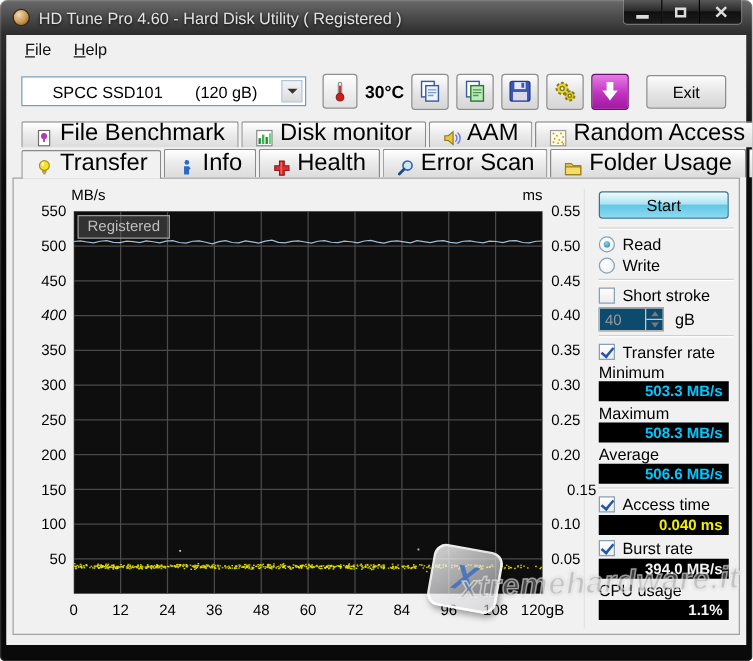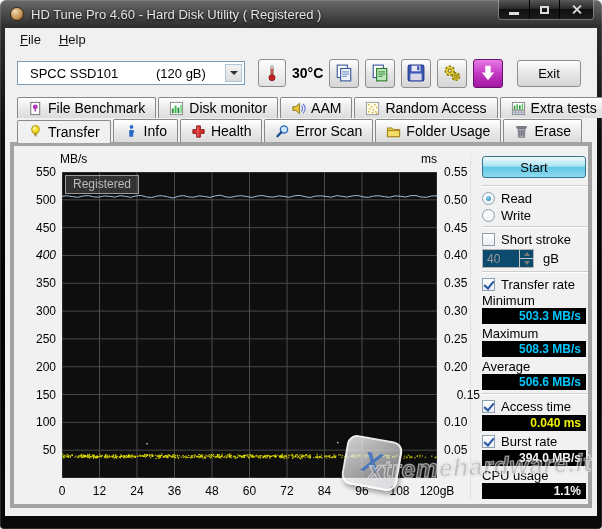--- a/index.html
+++ b/index.html
@@ -28,49 +28,49 @@
   
   .client { position:absolute; left:5px; top:28px; right:5px; bottom:13px; background:#f0f0f0; }
 
   .menubar { height:22px; display:flex; align-items:center; padding-left:6px; font-size:13px; color:#111; }
   .menu-item { padding:2px 9px; }
   .menu-item::first-letter { text-decoration:underline; }
 
   
   .toolbar { height:46px; display:flex; align-items:center; padding:0 12px; }
   .combo { position:relative; width:228px; height:24px; background:#fff; border:1px solid #7a9cb8; font-size:13px; }
-  .combo .c-name { position:absolute; left:12px; top:4px; }
+  .combo .c-name { position:absolute; left:24px; top:4px; }
   .combo .c-size { position:absolute; left:138px; top:4px; }
   .combo .c-arrow { position:absolute; right:2px; top:2px; bottom:2px; width:17px;
     background:linear-gradient(180deg,#f4f4f4,#dcdcdc); border:1px solid #b0c4d8; display:grid; place-items:center; }
   .combo .c-arrow i { width:0; height:0; border-left:4px solid transparent; border-right:4px solid transparent; border-top:4px solid #333; }
   .temp-btn { margin-left:13px; width:28px; height:28px; border:1px solid #8e8e8e; border-radius:3px;
     background:linear-gradient(180deg,#fdfdfd,#e2e2e2); display:grid; place-items:center; }
   .temp-val { margin-left:6px; font-size:14px; font-weight:bold; }
   .tb-group { margin-left:auto; display:flex; gap:6px; }
   .tb-btn { width:30px; height:29px; border:1px solid #8e8e8e; border-radius:3px;
     background:linear-gradient(180deg,#fdfdfd,#e4e4e4 55%,#d6d6d6); display:grid; place-items:center; }
   .tb-btn.accent { background:linear-gradient(180deg,#e87ae8,#c032c0 55%,#a018a0); border-color:#6a106a; }
   .tb-btn svg { width:18px; height:18px; }
   .exit-btn { margin-left:14px; margin-right:4px; width:64px; height:27px; border:1px solid #8e8e8e; border-radius:3px;
     background:linear-gradient(180deg,#fdfdfd,#e4e4e4 55%,#d6d6d6); font-size:13px; font-family:inherit; }
 
   
   .tabs { display:flex; gap:2px; padding-left:12px; align-items:flex-end; }
   .tabs.row1 { height:22px; }
   .tabs.row2 { height:24px; }
-  .tab { display:inline-flex; align-items:center; gap:5px; height:21px; padding:0 10px; font-size:14px;
+  .tab { display:inline-flex; align-items:flex-end; gap:5px; height:21px; padding:0 10px; font-size:19px;
     border:1px solid #898989; border-bottom:none; border-radius:2px 2px 0 0;
     background:linear-gradient(180deg,#fff,#ececec 45%,#dcdcdc); white-space:nowrap; }
   .tabs.row2 .tab { height:23px; }
   .tab.active { background:#f1f1f1; position:relative; z-index:3; margin-bottom:-1px; height:24px; padding-bottom:1px; }
   .tab svg { width:15px; height:15px; }
 
   
-  .panel { position:relative; margin:0 5px; height:366px; background:#f1f1f1; border:4px solid #a3a3a3; z-index:1; overflow:hidden; }
+  .panel { position:relative; margin:0 5px; height:366px; background:#f1f1f1; border:1px solid #a3a3a3; z-index:1; overflow:hidden; }
 
   .axis-lab { position:absolute; font-size:12px; color:#000; }
   #lab-mbs { left:46px; top:6px; }
   #lab-ms { left:389px; top:6px; width:34px; text-align:right; }
   .yl { position:absolute; left:6px; width:36px; text-align:right; font-size:12px; }
   .yr { position:absolute; left:430px; width:36px; text-align:left; font-size:12px; }
   .xl { position:absolute; width:44px; text-align:center; font-size:12px; }
   #plot-svg { position:absolute; left:48px; top:26px; }
   .registered-badge { position:absolute; left:51px; top:29px; padding:1px 7px 2px; font-size:12px; color:#bdbdbd;
     background:rgba(95,95,95,0.45); border:1px solid #9a9a9a; }

